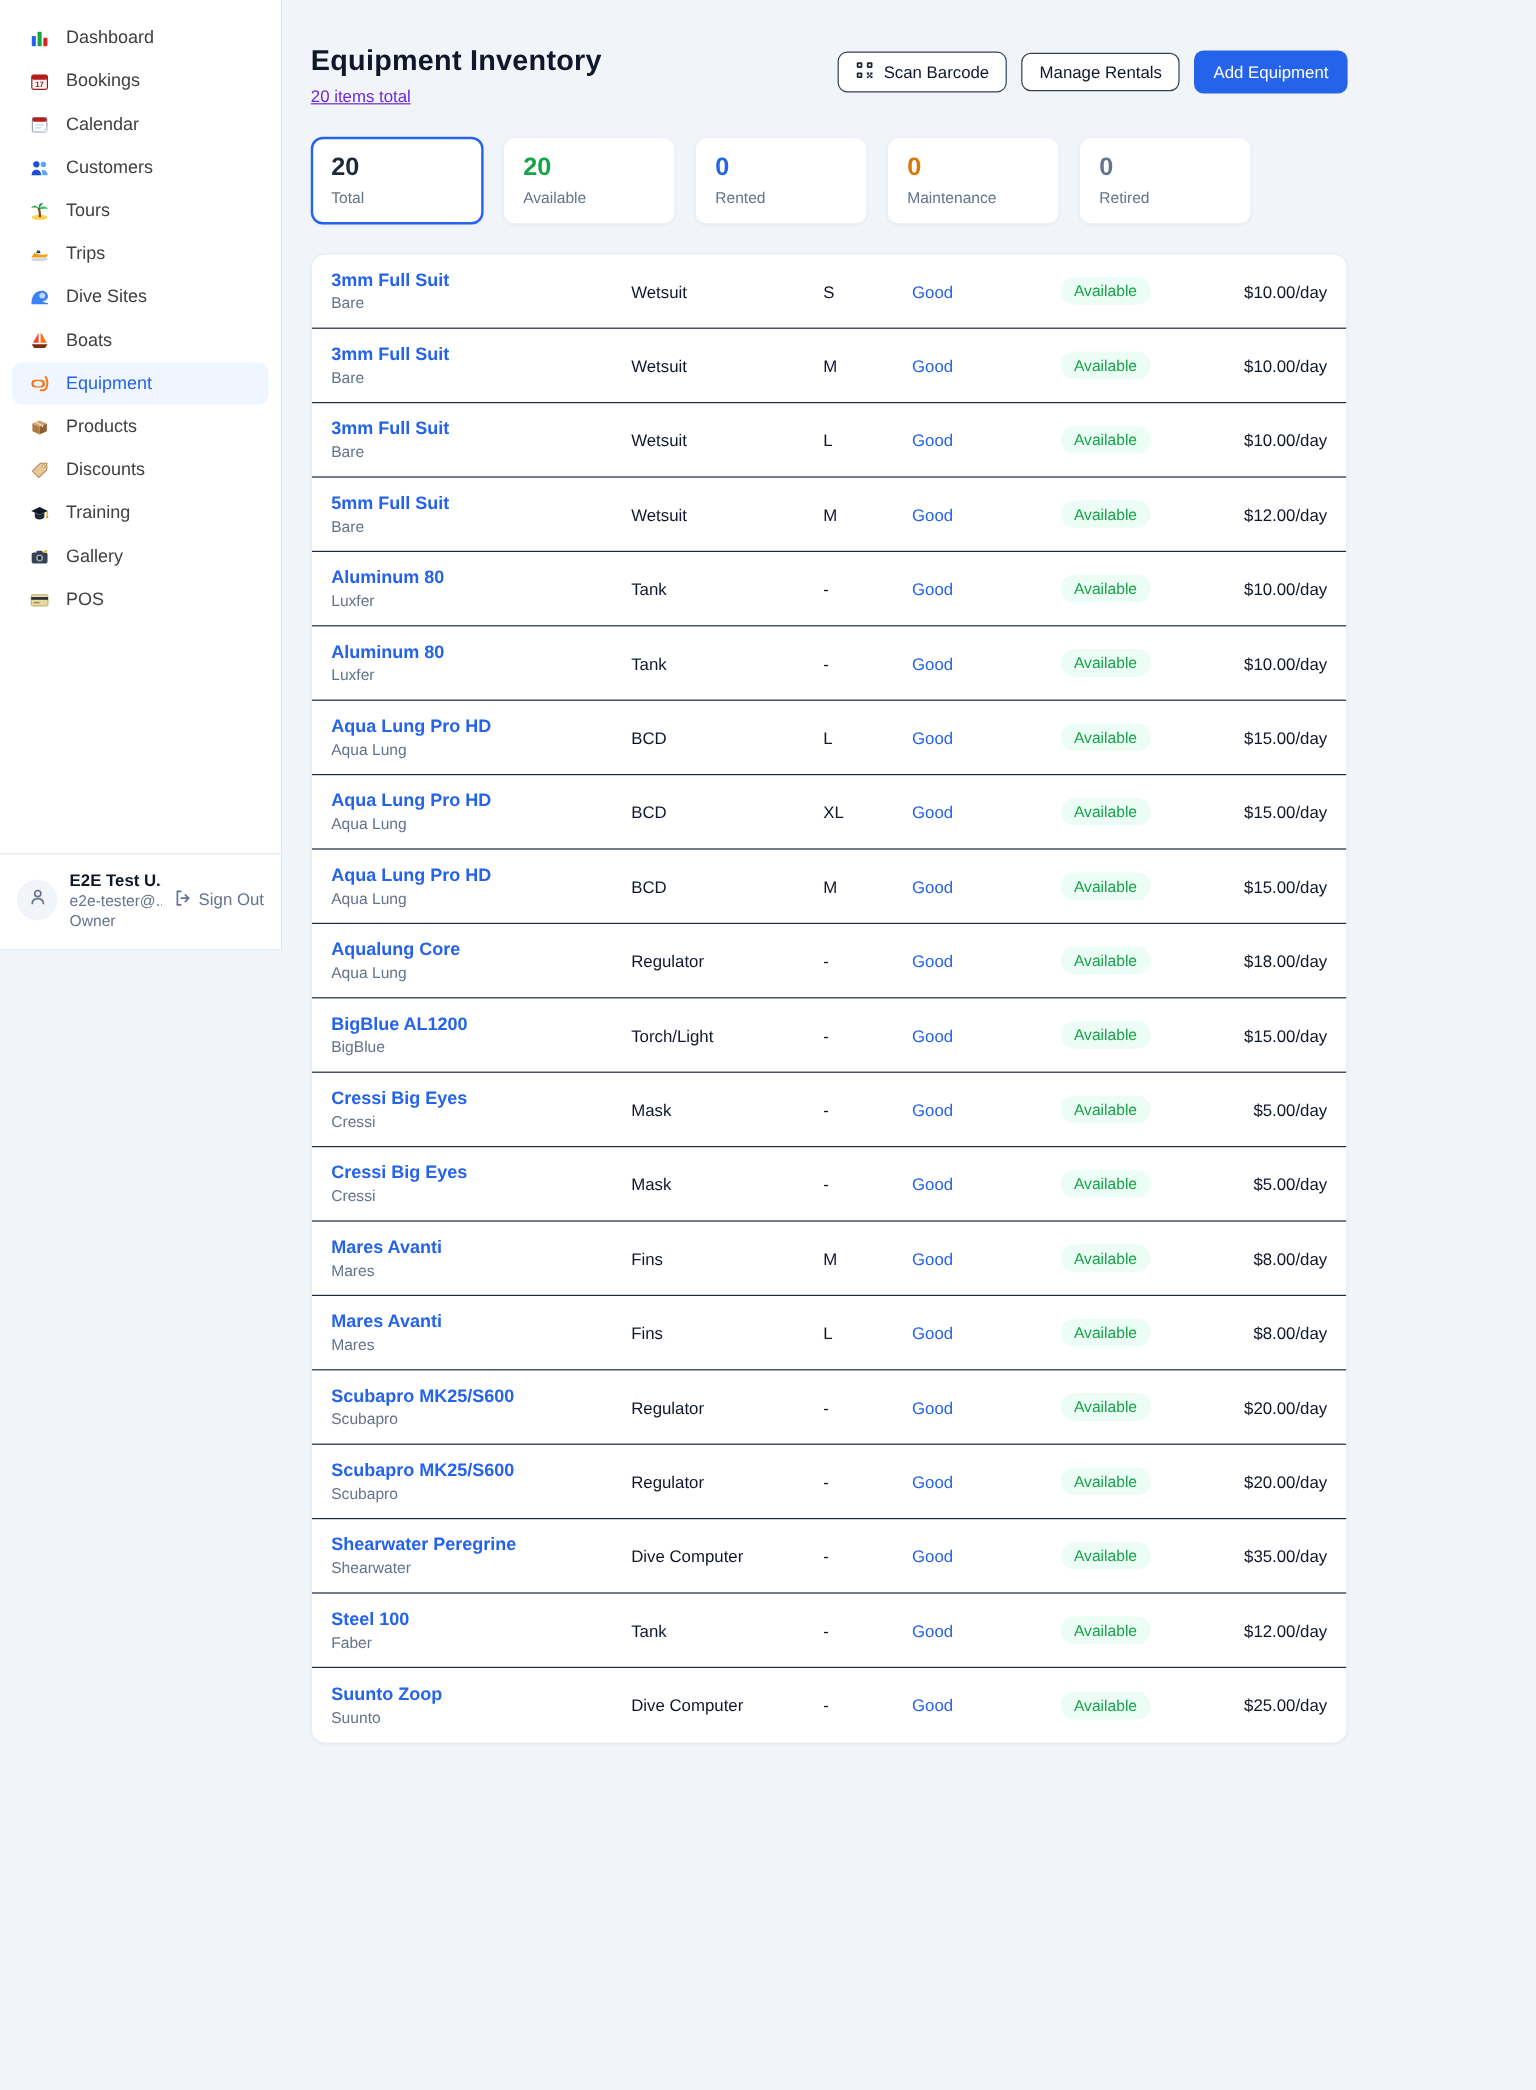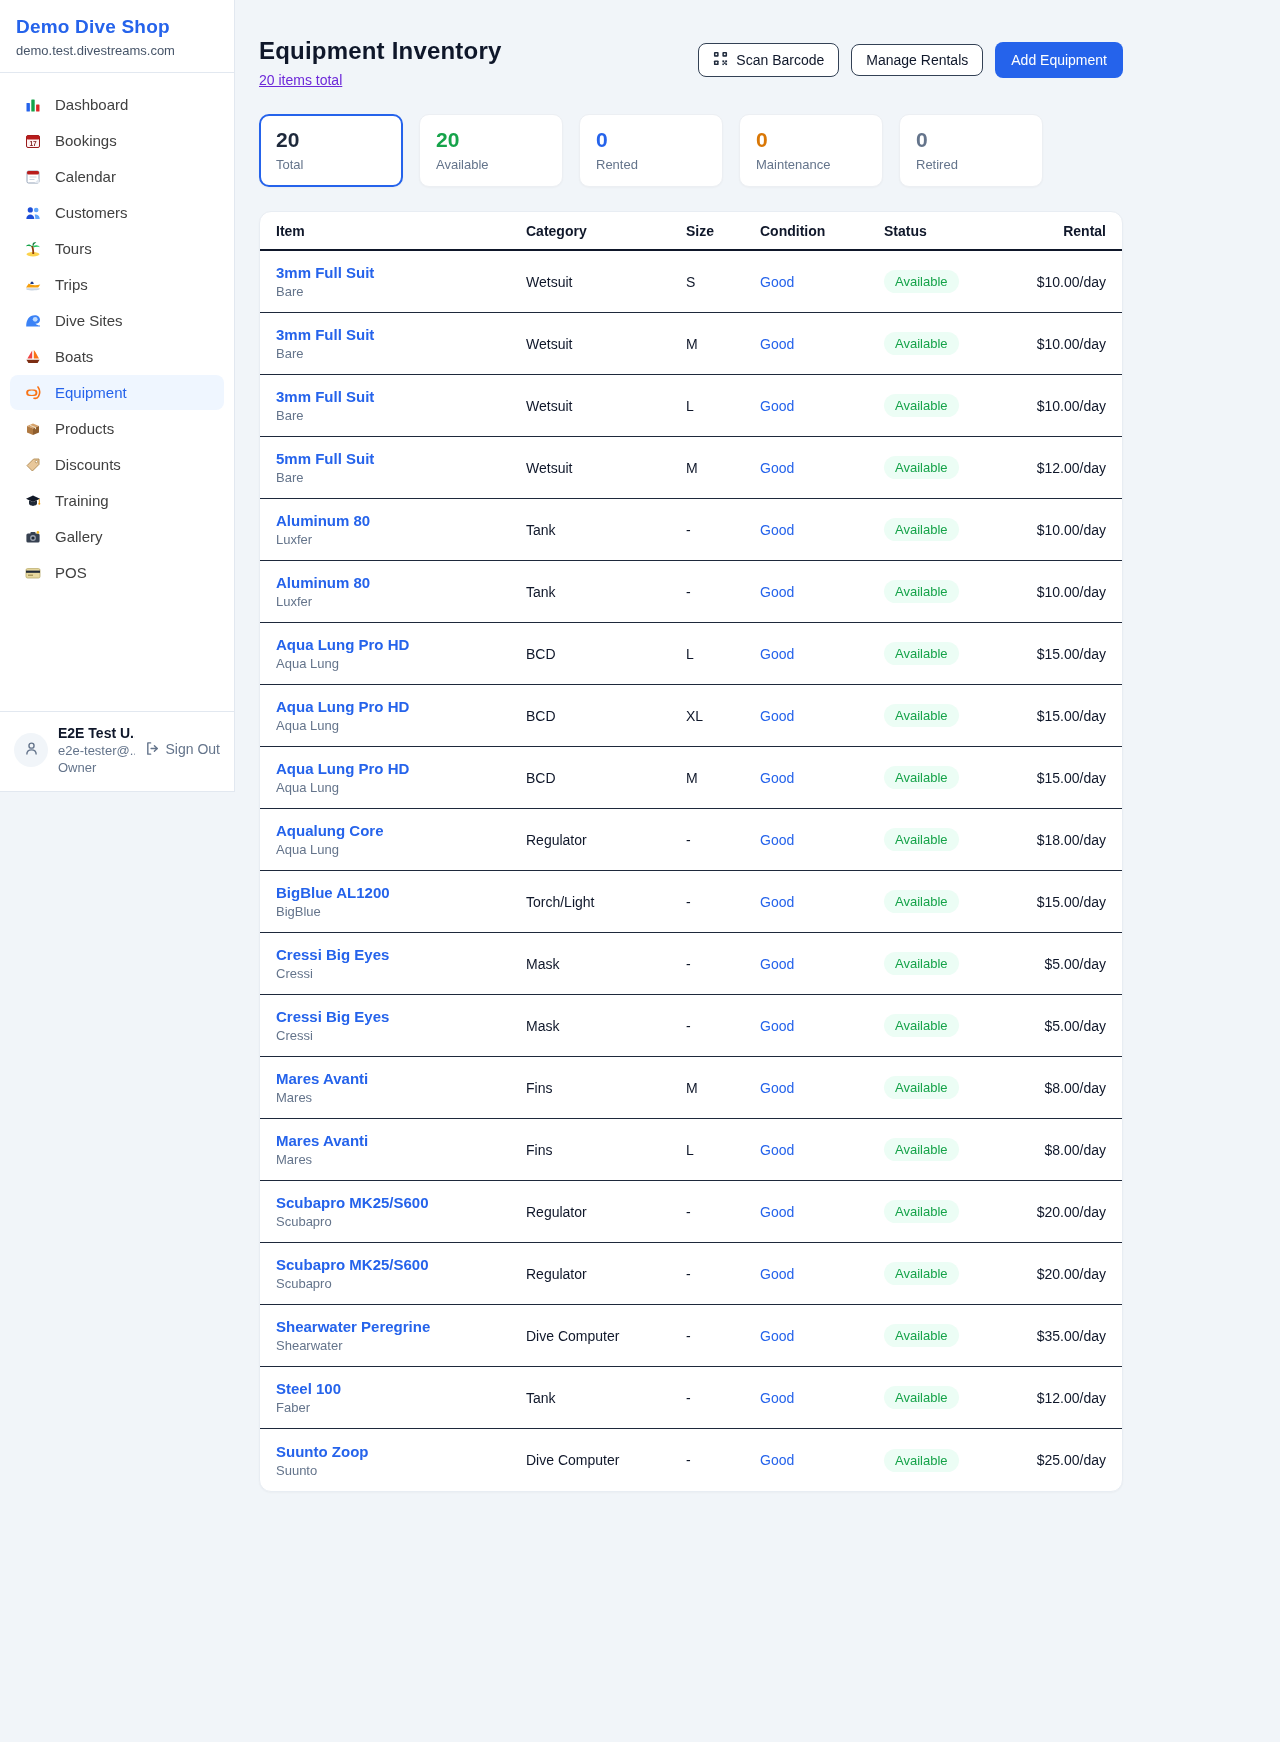--- a/index.html
+++ b/index.html
@@ -121,24 +121,20 @@
   .condition-link { color:#2563eb; cursor:pointer; }
   .status-badge {
     display:inline-block; background:#ecfdf5; color:#16a34a;
     font-size:13px; padding:4px 11px; border-radius:999px;
   }
 </style>
 </head>
 <body>
 
 <aside class="sidebar">
-  <div class="brand">
-    <div class="brand-name">Demo Dive Shop</div>
-    <div class="brand-domain">demo.test.divestreams.com</div>
-  </div>
   <nav class="nav" id="nav">
   <div class="nav-item">
     <span class="nav-icon">
           <svg viewBox="0 0 16 16" width="16" height="16">
             <rect x="1.5" y="6" width="3.4" height="8.5" rx=".6" fill="#2563eb"></rect>
             <rect x="6.3" y="2.5" width="3.4" height="12" rx=".6" fill="#16a34a"></rect>
             <rect x="11.1" y="7.5" width="3.4" height="7" rx=".6" fill="#dc2626"></rect>
           </svg>
         </span>
     <span class="nav-label">Dashboard</span>
@@ -380,28 +376,20 @@
   </div>
 
   <div class="stat-card">
     <div class="stat-value" style="color: rgb(100, 116, 139);">0</div>
     <div class="stat-label">Retired</div>
   </div>
 </div>
 
 
     <div class="table-card">
-      <div class="t-row t-head">
-        <div class="t-cell">Item</div>
-        <div class="t-cell">Category</div>
-        <div class="t-cell">Size</div>
-        <div class="t-cell">Condition</div>
-        <div class="t-cell">Status</div>
-        <div class="t-cell right">Rental</div>
-      </div>
       <div class="t-body" id="table-body">
   <div class="t-row">
     <div class="t-cell">
       <div class="item-link">3mm Full Suit</div>
       <div class="item-brand">Bare</div>
     </div>
     <div class="t-cell">Wetsuit</div>
     <div class="t-cell">S</div>
     <div class="t-cell"><span class="condition-link">Good</span></div>
     <div class="t-cell"><span class="status-badge">Available</span></div>

